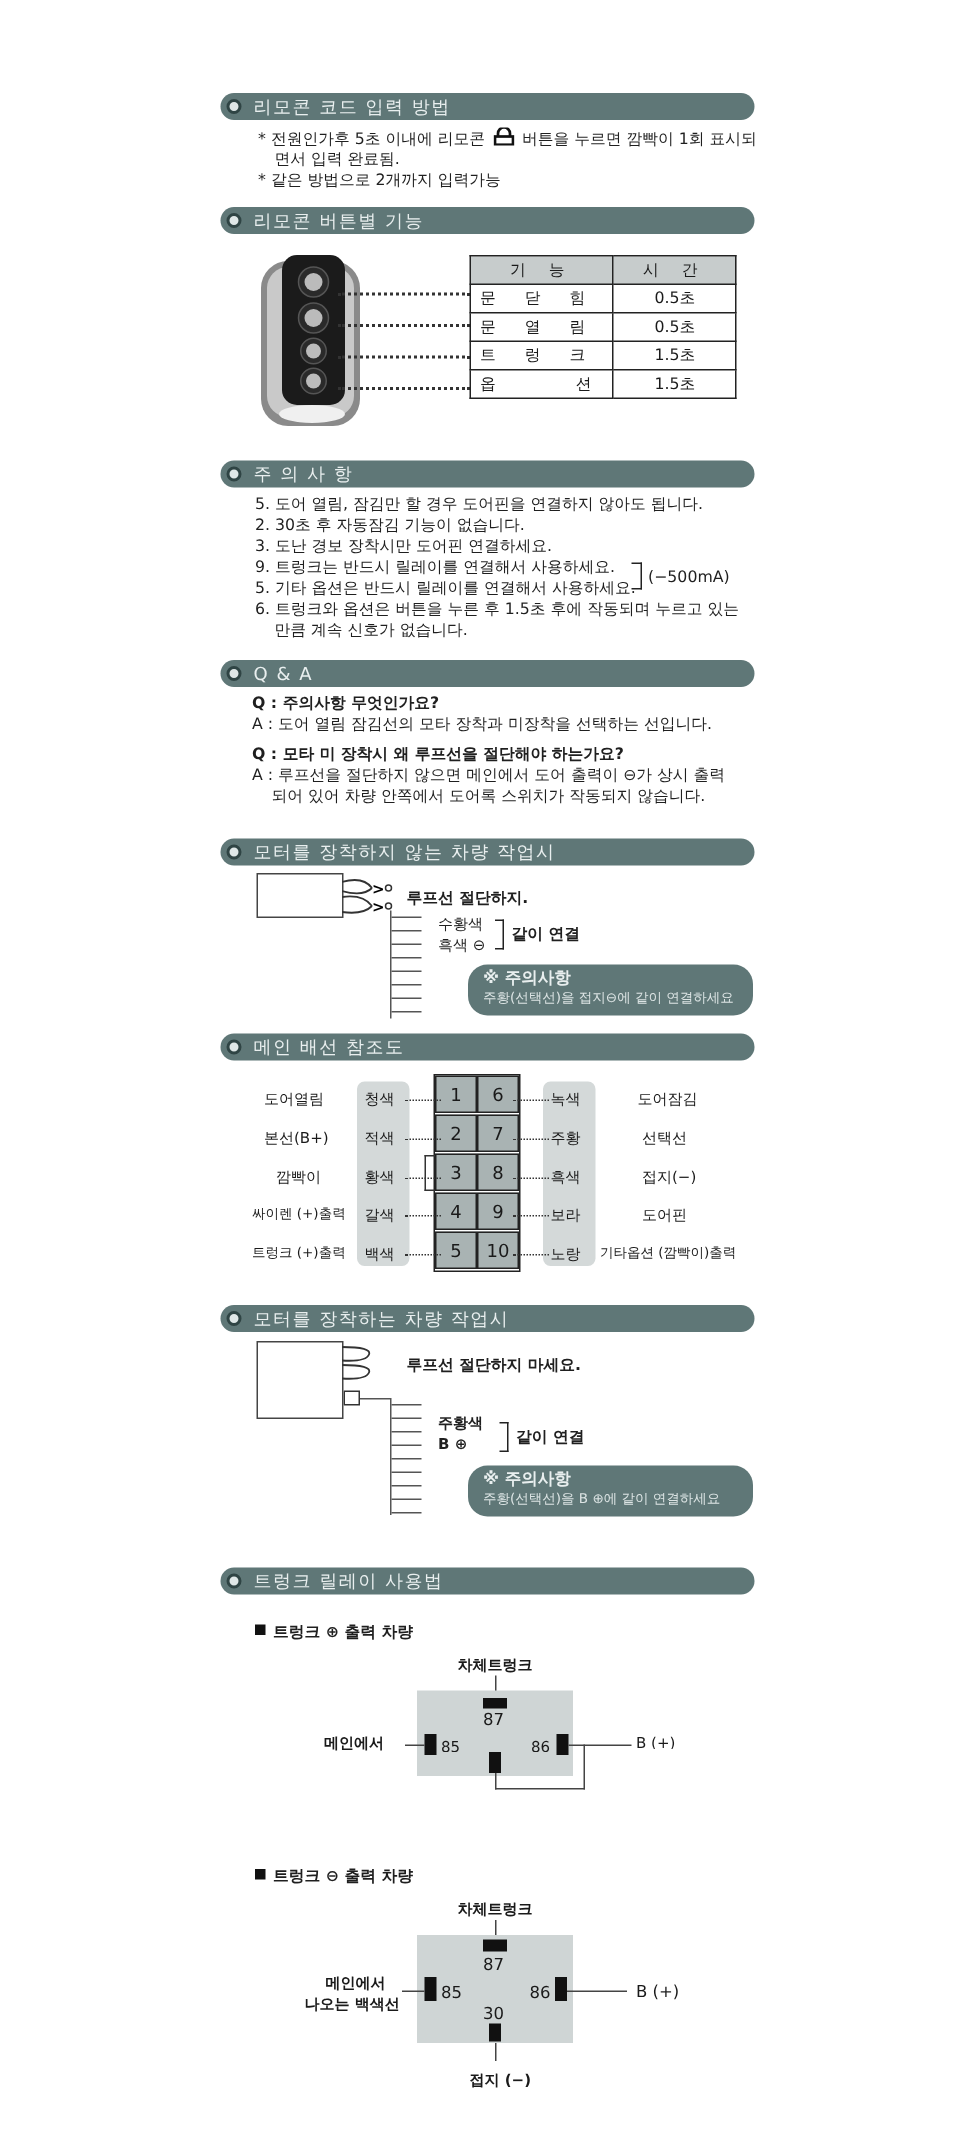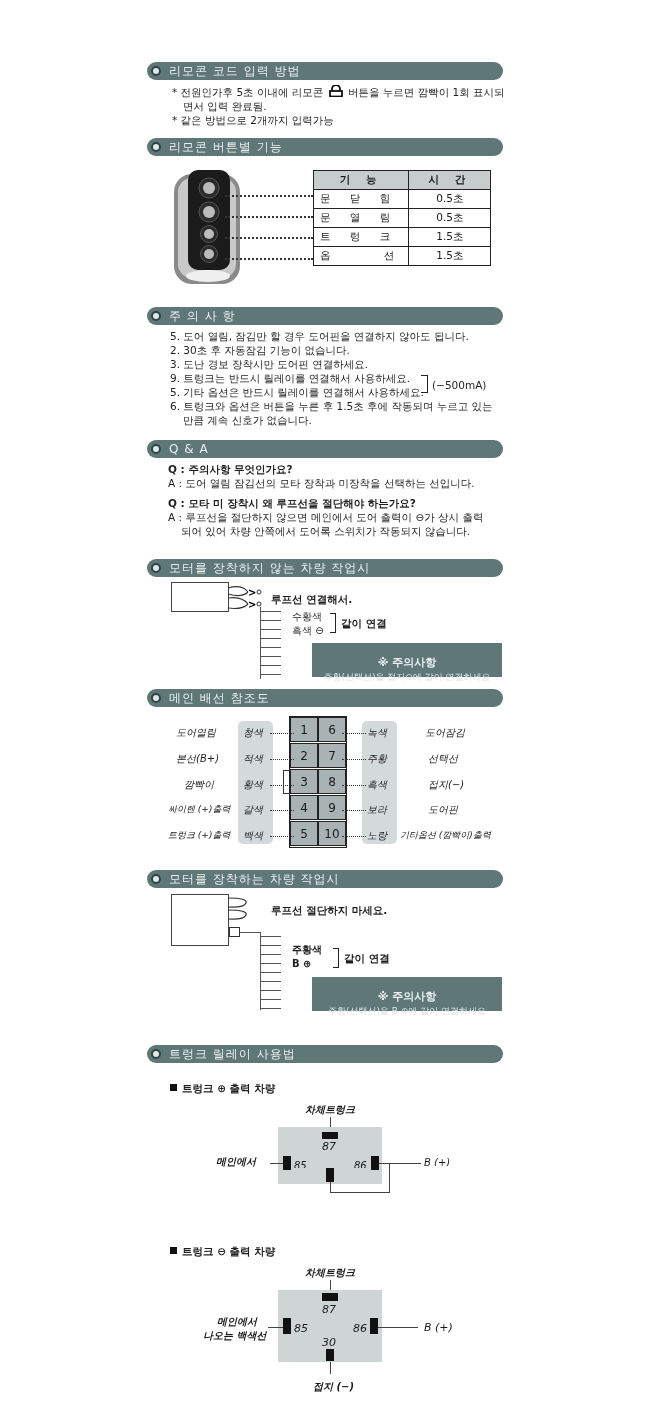--- a/index.html
+++ b/index.html
@@ -4,35 +4,35 @@
 <style>
   * { box-sizing: border-box; margin: 0; padding: 0; }
   body { width: 650px; height: 1422px; background: #fff; font-family: "DejaVu Sans", "Liberation Sans", sans-serif; color: #1a1a1a; position: relative; overflow: hidden; }
   .abs { position: absolute; }
   .hdr { position: absolute; left: 147px; width: 356px; height: 18px; background: #5f7777; border-radius: 9px; color: #e9efef; font-size: 12px; line-height: 18px; padding-left: 22px; letter-spacing: 1px; }
   .hdr .dot { position: absolute; left: 4px; top: 4px; width: 10px; height: 10px; border-radius: 50%; background: #dfe7e7; border: 2px solid #2f4444; }
   .txt { position: absolute; font-size: 10.5px; line-height: 14px; color: #1f1f1f; white-space: nowrap; }
   .b { font-weight: bold; }
   table.fn { position: absolute; left: 313px; top: 170px; border-collapse: collapse; font-size: 10.5px; }
   table.fn td, table.fn th { border: 1px solid #222; height: 19px; padding: 0 6px; }
-  table.fn th { background: #c7cccc; font-weight: bold; letter-spacing: 6px; text-align: center; }
+  table.fn th { background: #c7cccc; font-weight: normal; letter-spacing: 6px; text-align: center; }
   table.fn td.f { width: 80px; letter-spacing: 8px; }
   table.fn td.t { width: 82px; text-align: center; }
   .dots { position: absolute; border-top: 2px dotted #333; height: 0; }
   .remote { position: absolute; left: 172px; top: 168px; width: 72px; height: 120px; }
-  .note-box { position: absolute; background: #5f7777; color: #e9efef; border-radius: 0; padding: 13px 10px; font-size: 10px; line-height: 14px; text-align: center; }
+  .note-box { position: absolute; background: #5f7777; color: #e9efef; border-radius: 13px; padding: 2px 10px; font-size: 10px; line-height: 14px; }
   .note-box .t1 { font-weight: bold; font-size: 11px; }
   .note-box .t2 { font-size: 9px; color: #dce4e4; }
   .wire-box { position: absolute; border: 1.5px solid #444; background: #fff; }
   .comb { position: absolute; width: 20px; }
   .comb div { height: 9px; border-bottom: 1px solid #555; }
   .colpill { position: absolute; background: #d4d9d9; border-radius: 5px; }
   .conn { position: absolute; border: 1.5px solid #222; display: grid; grid-template-columns: 1fr 1fr; }
   .conn div { border: 1px solid #222; background: #a9b3b3; font-size: 12px; display: flex; align-items: center; justify-content: center; height: 25px; }
-  .lbl { position: absolute; font-size: 10px; white-space: nowrap; font-style: italic; }
+  .lbl { position: absolute; font-size: 10px; white-space: nowrap; }
   .relay { position: absolute; background: #cfd5d5; }
   .pin { position: absolute; background: #111; }
   .ln { position: absolute; background: #444; }
   .sq { display: inline-block; width: 7px; height: 7px; background: #111; margin-right: 5px; vertical-align: 1px; }
 </style>
 </head>
 <body>
 
 <div class="hdr" style="top:62px"><span class="dot"></span><span>리모콘 코드 입력 방법</span></div>
 <div class="txt" style="left:172px;top:85px"><span>* 전원인가후 5초 이내에 리모콘</span>
@@ -108,21 +108,21 @@
 
 <div class="hdr" style="top:559px"><span class="dot"></span><span>모터를 장착하지 않는 차량 작업시</span></div>
 <div class="wire-box" style="left:171px;top:582px;width:58px;height:30px"></div>
 <svg class="abs" style="left:228px;top:584px" width="36" height="26" viewBox="0 0 36 26">
     <path d="M0 4 Q14 0 20 8 M0 10 Q14 14 20 8 M0 14 Q14 12 20 20 M0 24 Q14 26 20 20" fill="none" stroke="#333" stroke-width="1.2"></path>
     <text x="20" y="12" font-size="10" font-weight="bold">&gt;</text>
     <text x="20" y="24" font-size="10" font-weight="bold">&gt;</text>
     <circle cx="31" cy="8" r="2" fill="none" stroke="#333"></circle>
     <circle cx="31" cy="20" r="2" fill="none" stroke="#333"></circle>
   </svg>
-<div class="txt b" style="left:271px;top:592px">루프선 연결해서.</div>
+<div class="txt b" style="left:271px;top:592px">루프선 절단하지.</div>
 <div class="abs" style="left:260px;top:607px;width:1px;height:72px;background:#555"></div>
 <div class="comb" style="left:261px;top:603px">
     <div></div>
     <div></div>
     <div></div>
     <div></div>
     <div></div>
     <div></div>
     <div></div>
     <div></div>

